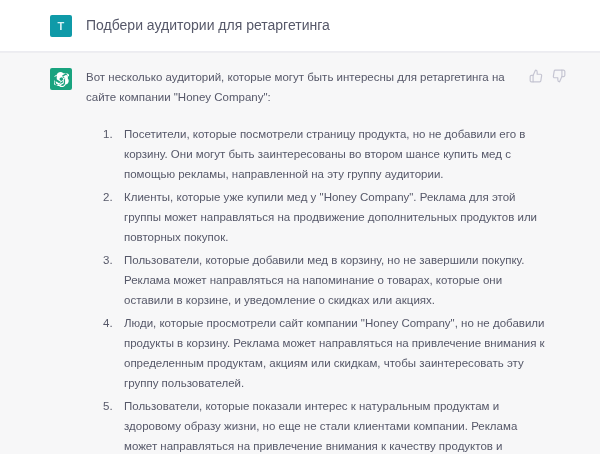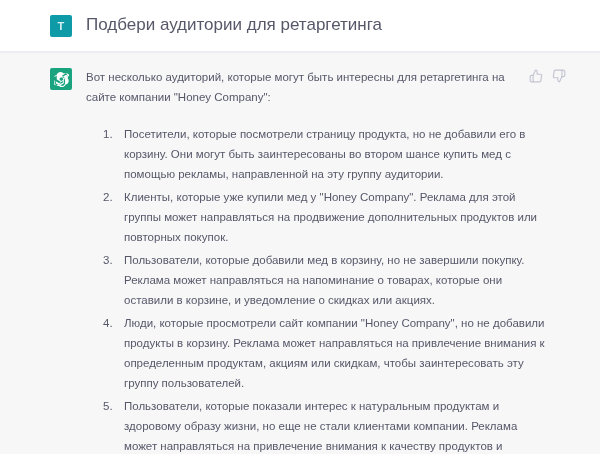--- a/index.html
+++ b/index.html
@@ -78,21 +78,21 @@
     min-width: 0;
     color: #565869;
     font-size: 11.5px;
     line-height: 20px;
   }
   .msg-user .msg-body {
     padding-top: 3px;
   }
   .prompt-text {
     color: #565869;
-    font-size: 17px;
+    font-size: 14px;
     line-height: 16px;
   }
   .intro-text {
     margin: 0 0 8px 0;
     padding-right: 56px;
     color: #565869;
   }
 
   
   ol.audience-list {

